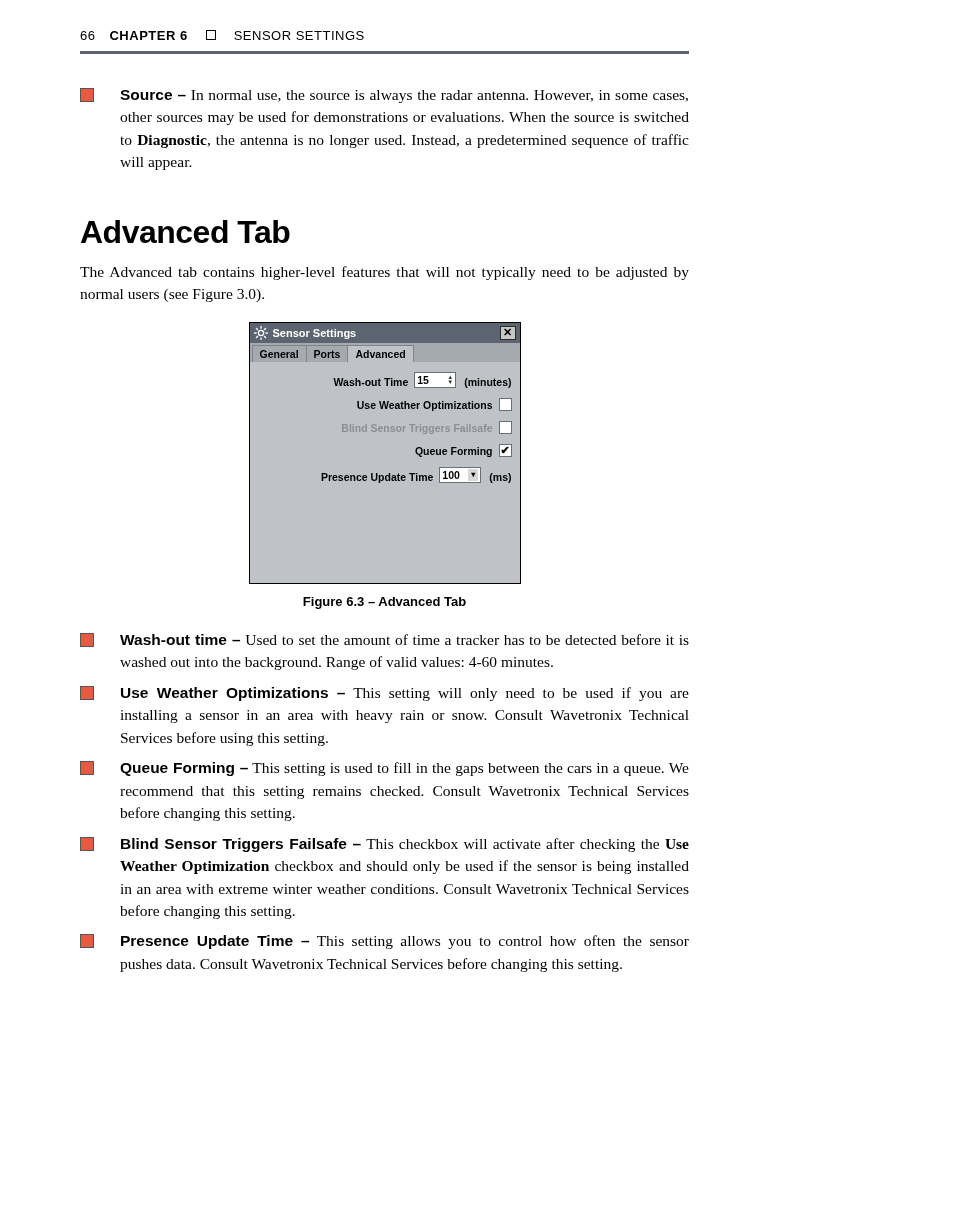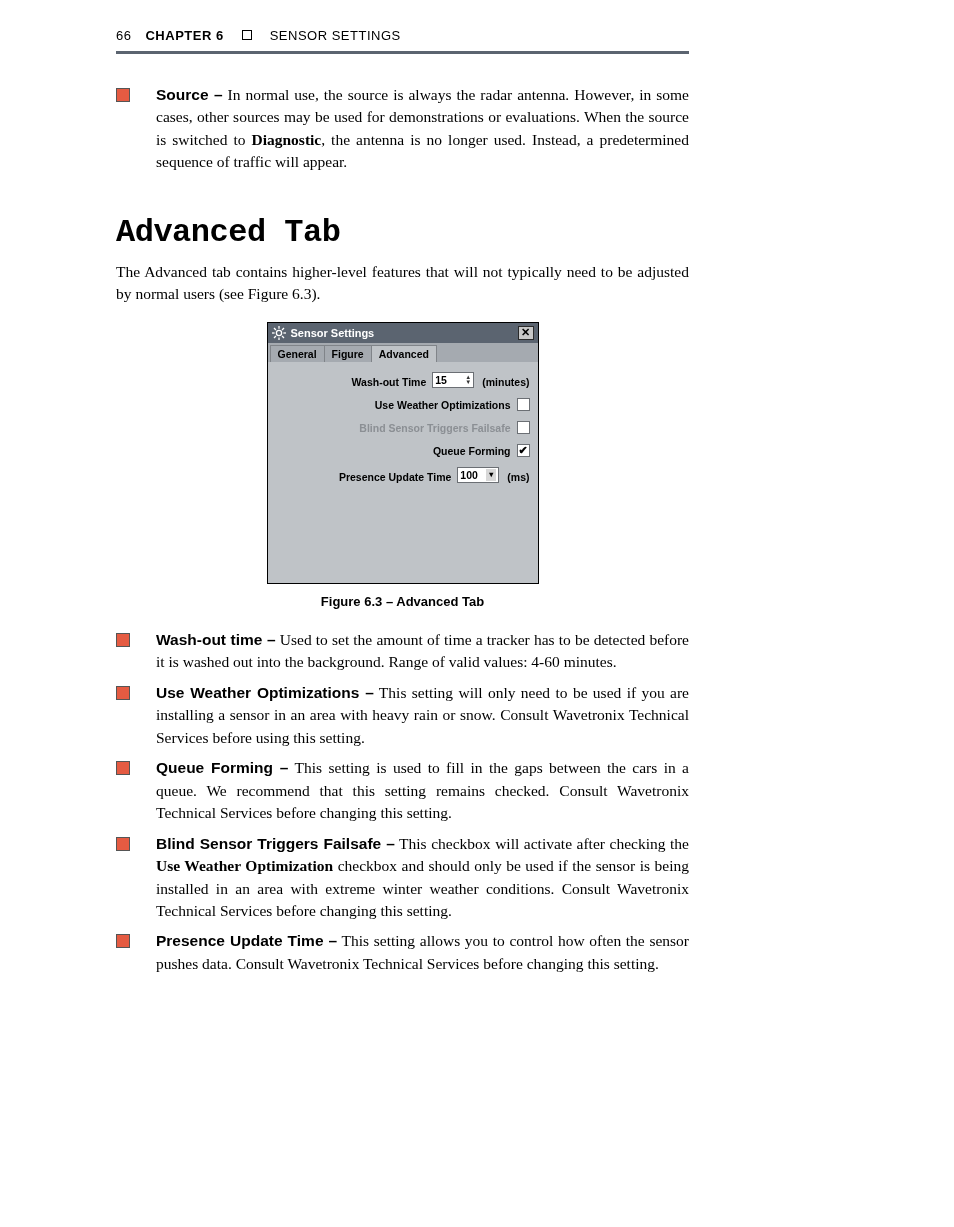--- a/index.html
+++ b/index.html
@@ -7,21 +7,21 @@
     margin: 0;
     padding: 0;
     background: #fff;
     font-family: Georgia, 'Times New Roman', serif;
     color: #000;
   }
   .page {
     width: 769px;
     min-height: 1227px;
     margin: 0;
-    padding: 28px 80px 60px 116px;
+    padding: 28px 80px 60px 80px;
     position: relative;
   }
   .header {
     font-family: Arial, Helvetica, sans-serif;
     font-size: 13px;
     letter-spacing: 0.5px;
     padding-bottom: 8px;
     border-bottom: 3px solid #5b6470;
     display: flex;
     align-items: baseline;
@@ -61,21 +61,21 @@
     left: 0;
     top: 4px;
     width: 12px;
     height: 12px;
     background: #e55b42;
     border: 1px solid #555;
   }
   .term { font-family: Arial, Helvetica, sans-serif; font-weight: 800; }
   .inline-bold { font-weight: 700; }
   h1.section-head {
-    font-family: Liberation Mono, monospace;
+    font-family: Liberation Sans, sans-serif;
     font-weight: 800;
     font-size: 32px;
     margin: 40px 0 10px 0;
     letter-spacing: -0.5px;
   }
   .dialog-wrap {
     display: flex;
     justify-content: center;
     margin: 16px 0 8px 0;
   }
@@ -228,21 +228,21 @@
     <span>SENSOR SETTINGS</span>
   </div>
 
   <ul class="bullets">
     <li>
       <span class="term">Source –</span><span> In normal use, the source is always the radar antenna. However, in some cases, other sources may be used for demonstrations or evaluations. When the source is switched to </span><span class="inline-bold">Diagnostic</span><span>, the antenna is no longer used. Instead, a predetermined sequence of traffic will appear.</span>
     </li>
   </ul>
 
   <h1 class="section-head">Advanced Tab</h1>
-  <p class="body-para">The Advanced tab contains higher-level features that will not typically need to be adjusted by normal users (see Figure 6.3).</p>
+  <p class="body-para">The Advanced tab contains higher-level features that will not typically need to be adjusted by normal users (see Figure 3.0).</p>
 
   <div class="dialog-wrap">
     <div class="dlg">
       <div class="dlg-title">
         <span class="gear">
           <svg viewBox="0 0 16 16" width="14" height="14">
               <circle cx="8" cy="8" r="3" fill="none" stroke="#fff" stroke-width="1.5"></circle>
               <g stroke="#fff" stroke-width="1.5">
                 <line x1="8" y1="0" x2="8" y2="3"></line>
                 <line x1="8" y1="13" x2="8" y2="16"></line>
@@ -253,21 +253,21 @@
                 <line x1="2.3" y1="13.7" x2="4.5" y2="11.5"></line>
                 <line x1="11.5" y1="4.5" x2="13.7" y2="2.3"></line>
               </g>
             </svg>
         </span>
         <span>Sensor Settings</span>
         <span class="close">✕</span>
       </div>
       <div class="dlg-tabs">
         <div class="dlg-tab inactive">General</div>
-        <div class="dlg-tab inactive">Figure</div>
+        <div class="dlg-tab inactive">Ports</div>
         <div class="dlg-tab">Advanced</div>
       </div>
       <div class="dlg-body">
         <div class="dlg-row">
           <span class="lbl">Wash-out Time</span>
           <span class="spin">
             <span>15</span>
             <span class="arrows">
                 <span>▲</span>
                 <span>▼</span>

